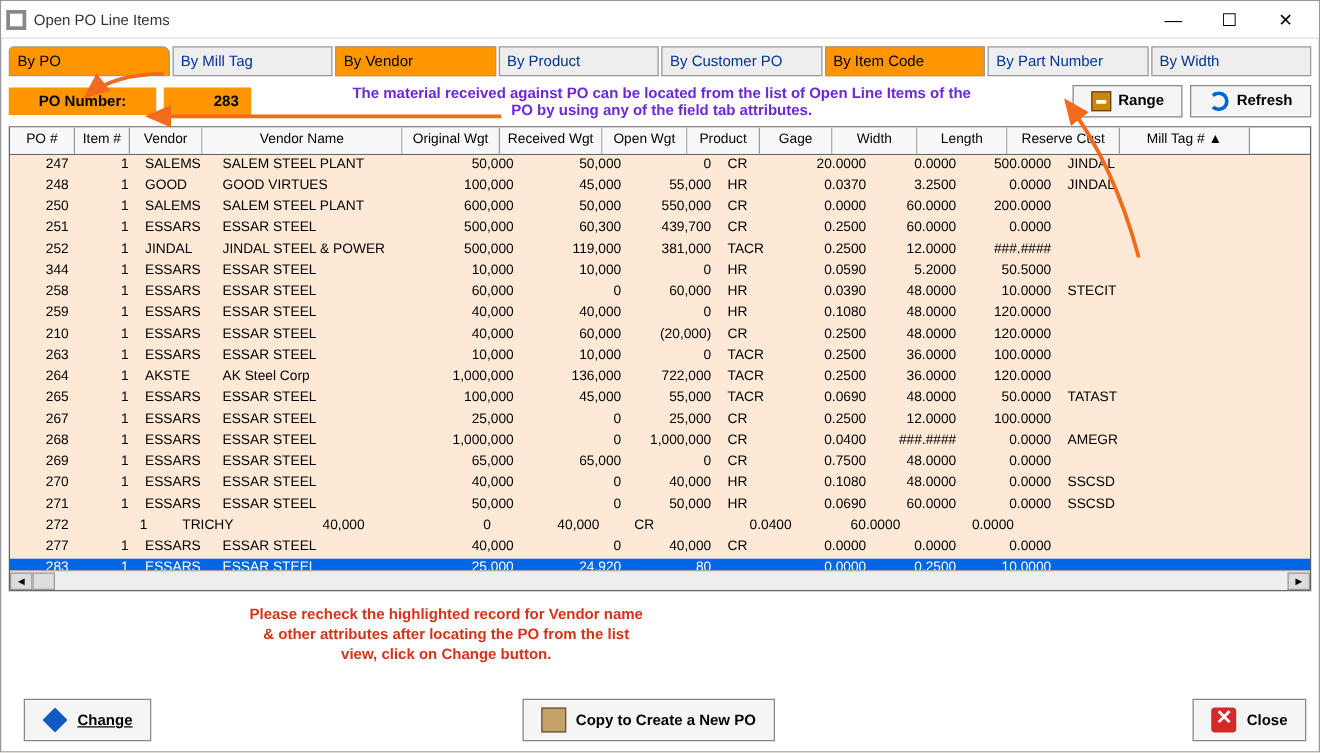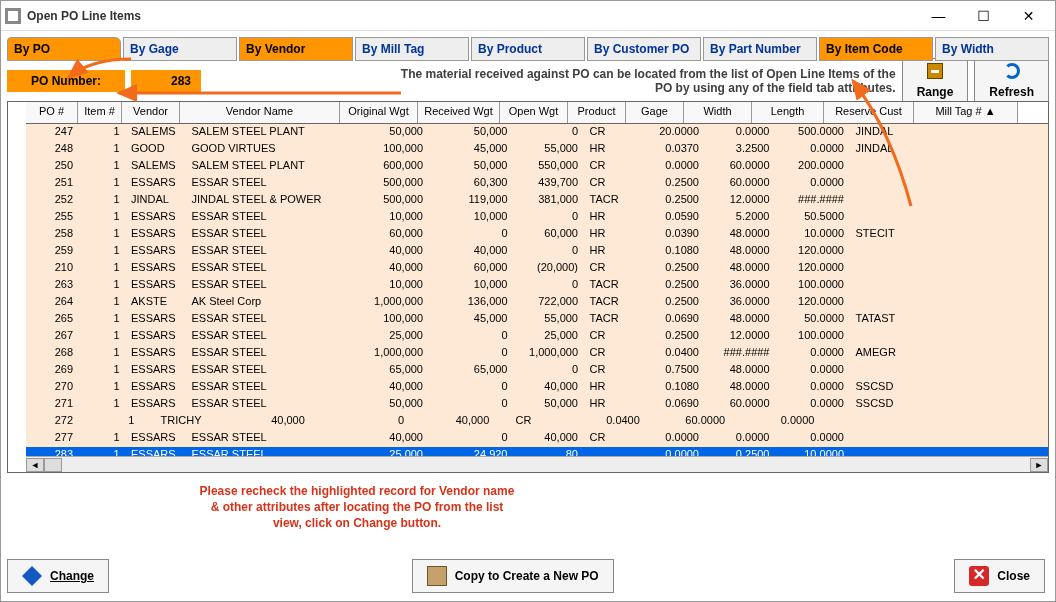--- a/index.html
+++ b/index.html
@@ -1,50 +1,50 @@
 <!DOCTYPE html>
 <html><head>
 <meta charset="utf-8">
 <style>
   *{box-sizing:border-box;margin:0;padding:0;font-family:"Segoe UI",Tahoma,sans-serif;font-size:12px;}
   body{background:#f0f0f0;width:1056px;height:602px;overflow:hidden;}
   .window{width:1056px;height:602px;background:#fff;border:1px solid #999;display:flex;flex-direction:column;}
   .titlebar{height:30px;background:#fff;display:flex;align-items:center;padding:0 4px;border-bottom:1px solid #ddd;}
   .titlebar .icon{width:16px;height:16px;background:#888;margin-right:6px;display:inline-block;position:relative;}
   .titlebar .icon:before{content:"";position:absolute;inset:3px;background:#fff;}
-  .title-text{flex:1;color:#333;font-size:12px;font-weight:bold;}
+  .title-text{flex:1;color:#333;font-size:12px;}
   .winbtns{display:flex;}
   .winbtn{width:45px;height:28px;display:flex;align-items:center;justify-content:center;font-size:14px;font-family:sans-serif;}
   .content{flex:1;position:relative;padding:6px;}
   .tabs{display:flex;gap:2px;margin-bottom:6px;position:relative;z-index:5;}
-  .tab{flex:1;border:1px solid #999;background:#eee;height:24px;display:flex;align-items:center;padding:0 6px;font-weight:bold;color:#003399;cursor:pointer;}
+  .tab{flex:1;border:1px solid #999;background:#eee;height:24px;display:flex;align-items:center;padding:0 6px;font-weight:normal;color:#003399;cursor:pointer;}
   .tab.orange{background:#ff9500;color:#000;}
   .tab.first{border-top-left-radius:4px;border-top-right-radius:6px;}
   .subbar{display:flex;align-items:center;gap:6px;margin-bottom:6px;position:relative;height:28px;}
   .poLabel{background:#ff9500;padding:4px 24px;font-weight:bold;}
   .poValue{background:#ff9500;padding:4px 10px;font-weight:bold;text-align:right;min-width:70px;}
-  .annot{color:#404040;font-weight:bold;font-size:12px;line-height:14px;text-align:right;flex:1;}
-  .btn{border:1px solid #888;background:#f5f5f5;padding:4px 14px;display:flex;align-items:center;gap:6px;cursor:pointer;font-weight:bold;flex-direction:column;}
+  .annot{color:#6d28d9;font-weight:bold;font-size:12px;line-height:14px;text-align:center;flex:1;}
+  .btn{border:1px solid #888;background:#f5f5f5;padding:4px 14px;display:flex;gap:6px;cursor:pointer;font-weight:bold;}
   .btn .i{width:16px;height:16px;display:inline-block;}
   .i-range{background:#cc8800;border:1px solid #664400;position:relative}
   .i-range:after{content:"";position:absolute;left:3px;right:3px;top:6px;height:3px;background:#fff;}
   .i-refresh{border-radius:50%;border:3px solid #0066cc;border-left-color:transparent;width:14px;height:14px;}
-  .gridwrap{border:1px solid #666;height:372px;overflow:hidden;display:flex;flex-direction:column;position:relative;padding-left:18px;}
+  .gridwrap{border:1px solid #666;height:372px;overflow:hidden;display:flex;flex-direction:column;position:relative;}
   .ghead{display:flex;background:#fff;border-bottom:1px solid #666;height:22px;}
   .ghead .c{border-right:1px solid #999;padding:3px 4px;font-size:11px;white-space:nowrap;overflow:hidden;background:#f8f8f8;text-align:center;}
   .gbody{flex:1;overflow:hidden;background:#fde9d6;}
   .row{display:flex;height:17px;justify-content:space-between;}
   .row.sel{background:#0066e6;color:#fff;}
   .row .c{border-right:1px solid transparent;padding:1px 4px;font-size:11px;white-space:nowrap;overflow:hidden;}
   .num{text-align:right;}
   .gfoot{display:flex;height:16px;background:#eee;border-top:1px solid #aaa;align-items:center;}
   .sarrow{width:18px;height:14px;border:1px solid #999;background:#ddd;font-size:9px;text-align:center;line-height:12px;}
   .annot2{color:#d6331a;font-weight:bold;font-size:12px;text-align:center;margin-top:10px;line-height:16px;}
   .sideannot{position:absolute;right:10px;top:200px;width:120px;color:#d6331a;font-weight:bold;font-size:12px;text-align:center;line-height:16px;z-index:20;}
-  .bottombar{display:flex;align-items:center;padding:10px 10px 8px 6px;gap:8px;}
+  .bottombar{display:flex;align-items:center;padding:10px 10px 8px 18px;gap:8px;}
   .bbtn{border:1px solid #888;background:#f5f5f5;padding:6px 14px;display:flex;align-items:center;gap:8px;cursor:pointer;font-weight:bold;}
   .bbtn .bi{width:20px;height:20px;display:inline-block;}
   .bi-change{background:#1259c3;clip-path:polygon(50% 0,100% 50%,50% 100%,0 50%);}
   .bi-copy{background:#c5a26a;border:1px solid #665533;}
   .bi-report{background:#fff;border:1px solid #4477aa;position:relative;}
   .bi-report:before{content:"";position:absolute;inset:3px;border-top:2px solid #4477aa;border-bottom:2px solid #4477aa;}
   .bi-close{background:#d62828;color:#fff;font-size:16px;line-height:18px;text-align:center;font-weight:bold;border-radius:3px;}
   .underline{text-decoration:underline;}
   
   .arrow{position:absolute;pointer-events:none;z-index:30;}
@@ -62,27 +62,26 @@
       <div class="winbtn">—</div>
       <div class="winbtn">☐</div>
       <div class="winbtn">✕</div>
     </div>
   </div>
 
   <div class="content">
 
     <div class="tabs">
       <div class="tab orange first">By PO</div>
-      <div class="tab">By Gage</div>
+      <div class="tab">By Mill Tag</div>
       <div class="tab orange">By Vendor</div>
-      <div class="tab">By Mill Tag</div>
       <div class="tab">By Product</div>
       <div class="tab">By Customer PO</div>
+      <div class="tab orange">By Item Code</div>
       <div class="tab">By Part Number</div>
-      <div class="tab orange">By Item Code</div>
       <div class="tab">By Width</div>
     </div>
 
     <div class="subbar">
       <span class="poLabel">PO Number:</span>
       <span class="poValue">283</span>
       <div class="annot">
         <span>The material received against PO can be located from the list of Open Line Items of the</span><br>
         <span>PO by using any of the field tab attributes.</span>
       </div>
@@ -182,21 +181,21 @@
             <div class="c w6 num">119,000</div>
             <div class="c w7 num">381,000</div>
             <div class="c w8">TACR</div>
             <div class="c w9 num">0.2500</div>
             <div class="c w10 num">12.0000</div>
             <div class="c w11 num">###.####</div>
             <div class="c w12"></div>
             <div class="c w13"></div>
           </div>
           <div class="row">
-            <div class="c w1 num">255</div>
+            <div class="c w1 num">344</div>
             <div class="c w2 num">1</div>
             <div class="c w3">ESSARS</div>
             <div class="c w4"> ESSAR STEEL</div>
             <div class="c w5 num">10,000</div>
             <div class="c w6 num">10,000</div>
             <div class="c w7 num">0</div>
             <div class="c w8">HR</div>
             <div class="c w9 num">0.0590</div>
             <div class="c w10 num">5.2000</div>
             <div class="c w11 num">50.5000</div>

